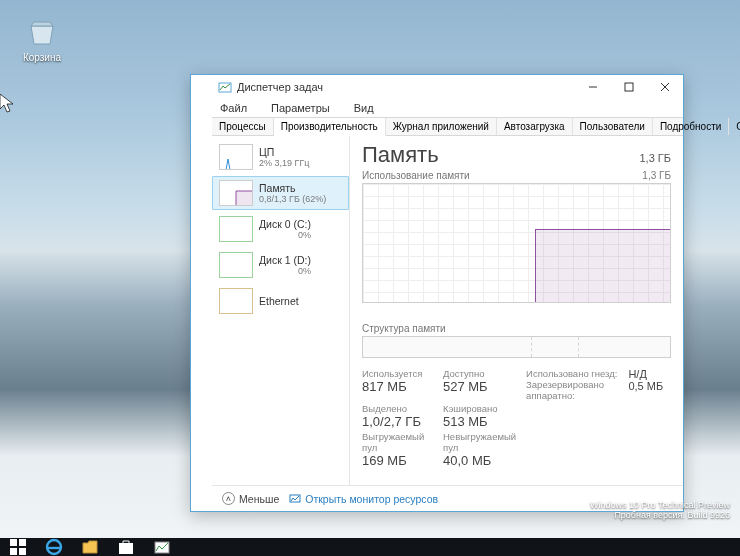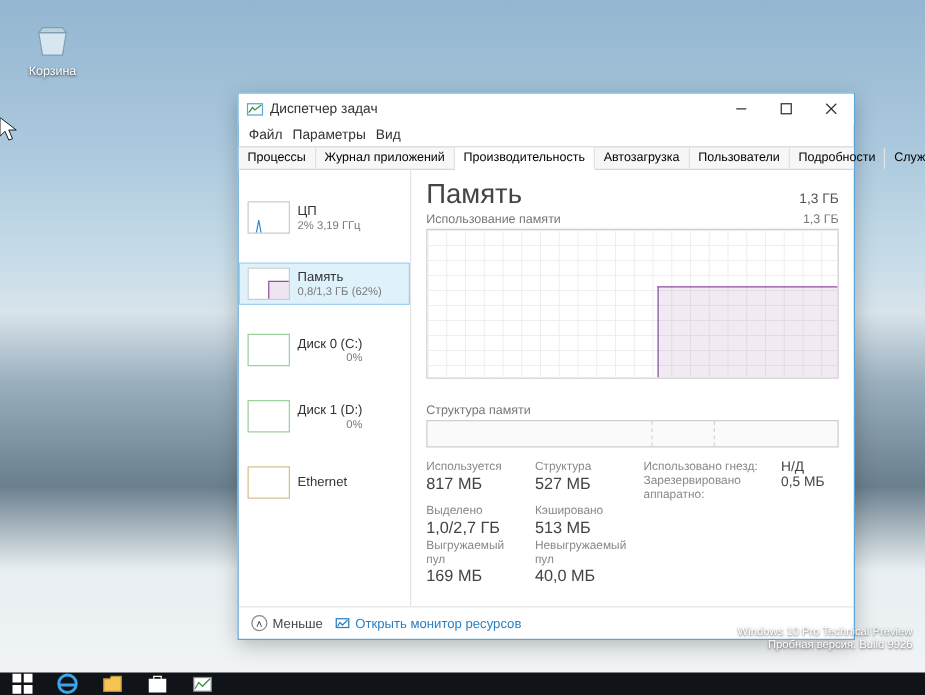--- a/index.html
+++ b/index.html
@@ -41,52 +41,52 @@
 .tb-right { margin-left: auto; display: flex; align-items: center; gap: 6px; padding-right: 6px; }
 .tray-icon { width: 16px; height: 16px; color: #c8ced4; }
 .tray-text { color: #cfd6dc; font-size: 9px; text-align: center; line-height: 1.1; }
 
 
 .window {
   position: absolute; left: 190px; top: 74px;
   width: 494px; height: 438px;
   background: #fff; border: 1px solid #5aa7d6;
   box-shadow: 0 4px 16px rgba(0,0,0,.25);
-  display: flex; flex-direction: column;
+  display: flex; flex-direction: column; padding-left: 21px;
 }
 .titlebar {
   height: 24px; background: #fff; display: flex; align-items: center;
   padding-left: 6px; font-size: 11px; color: #333;
 }
 .titlebar .caption { display: flex; align-items: center; gap: 5px; }
 .title-icon { width: 14px; height: 14px; }
 .win-controls { margin-left: auto; display: flex; }
 .win-ctrl { width: 36px; height: 24px; display: flex; align-items: center; justify-content: center; }
 .win-ctrl svg { width: 10px; height: 10px; }
 
-.menubar { height: 18px; display: flex; align-items: center; gap: 8px; padding: 0 8px; font-size: 11px; color: #333; }
+.menubar { height: 18px; display: flex; align-items: center; gap: 24px; padding: 0 8px; font-size: 11px; color: #333; }
 
 .tabstrip {
   display: flex; border-top: 1px solid #d8d8d8; border-bottom: 1px solid #d8d8d8;
   font-size: 10px; background: #f7f7f7;
 }
 .tab { padding: 3px 7px; border-right: 1px solid #e2e2e2; white-space: nowrap; }
 .tab.active { background: #fff; border-bottom: 1px solid #fff; margin-bottom: -1px; }
 
 .body { flex: 1; display: flex; overflow: hidden; }
 
 
 .sidebar {
   width: 138px; border-right: 1px solid #e5e5e5;
   padding: 4px 0; display: flex; flex-direction: column; gap: 2px;
 }
 .tile {
   display: flex; align-items: center; gap: 6px;
   padding: 3px 6px; font-size: 10px; color: #333;
-  border: 1px solid transparent; border-radius: 1px; margin-top: 17px;
+  border: 1px solid transparent; border-radius: 1px;
 }
 .tile.active { background: #dff1fb; border: 1px solid #9bd3ef; }
 .tile-graph {
   width: 34px; height: 26px; border: 1px solid #ccc; background: #fff;
   position: relative; overflow: hidden;
 }
 .tile-text .t1 { font-size: 10.5px; }
 .tile-text .t2 { font-size: 9px; color: #7a7a7a; text-align: right; }
 
 
@@ -186,22 +186,22 @@
     </div>
 
     <div class="menubar">
       <span>Файл</span>
       <span>Параметры</span>
       <span>Вид</span>
     </div>
 
     <div class="tabstrip">
       <div class="tab">Процессы</div>
+      <div class="tab active">Производительность</div>
       <div class="tab">Журнал приложений</div>
-      <div class="tab active">Производительность</div>
       <div class="tab">Автозагрузка</div>
       <div class="tab">Пользователи</div>
       <div class="tab">Подробности</div>
       <div class="tab">Службы</div>
     </div>
 
     <div class="body">
       <div class="sidebar">
         <div class="tile">
           <div class="tile-graph"><svg width="34" height="26">
@@ -263,21 +263,21 @@
           <div class="seg" style="flex:15"></div>
           <div class="seg" style="flex:30"></div>
         </div>
 
         <div class="stats">
           <div class="stat">
               <div class="lbl">Используется</div>
               <div class="val">817 МБ</div>
             </div>
           <div class="stat">
-              <div class="lbl">Структура</div>
+              <div class="lbl">Доступно</div>
               <div class="val">527 МБ</div>
             </div>
           <div class="stat small">
               <div class="lbl">Использовано гнезд:</div>
               <div class="lbl">Зарезервировано аппаратно:</div>
             </div>
           <div class="stat small">
               <div class="val">Н/Д</div>
               <div class="val">0,5 МБ</div>
             </div>

